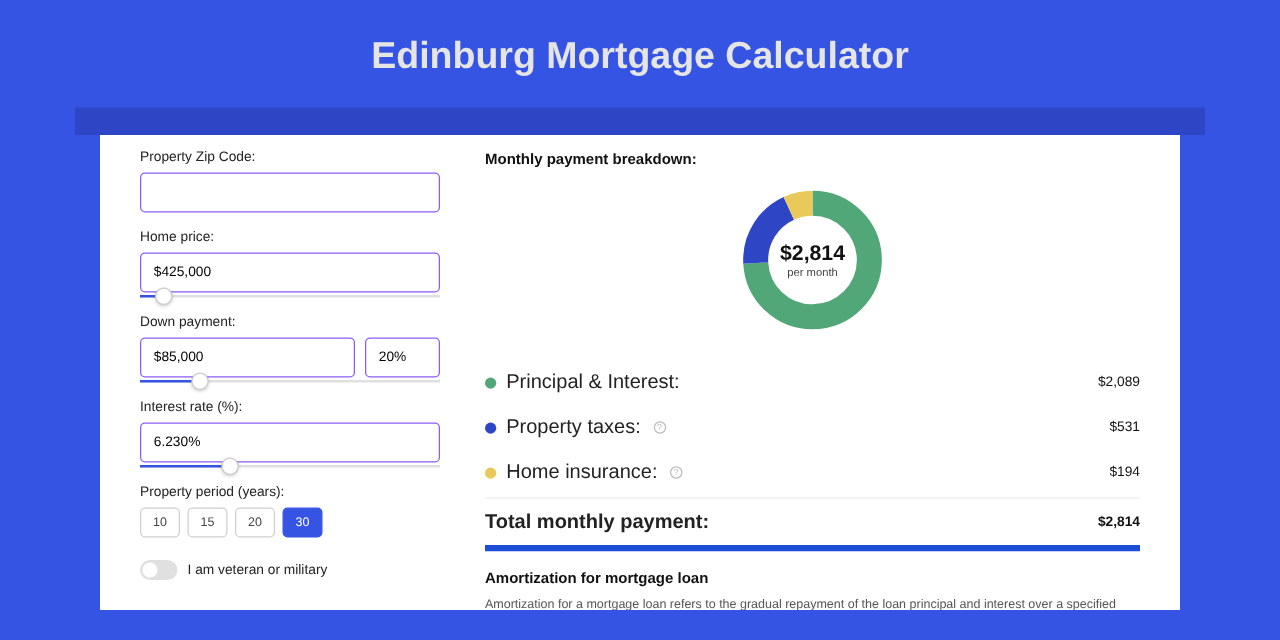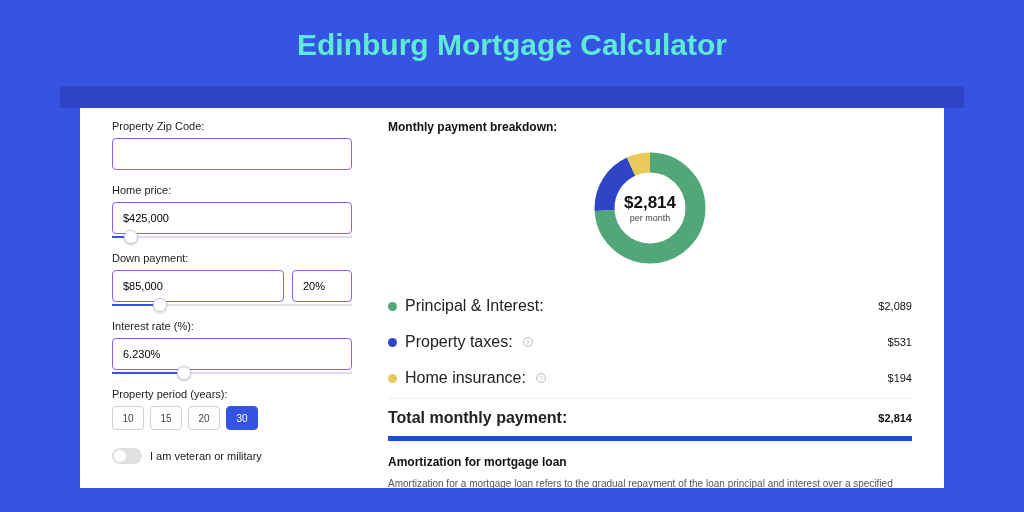--- a/index.html
+++ b/index.html
@@ -6,21 +6,21 @@
 body {
   font-family: -apple-system, BlinkMacSystemFont, 'Segoe UI', Arial, sans-serif;
   background: #3654e4;
   width: 1024px;
   height: 512px;
   overflow: hidden;
 }
 .page-header {
   text-align: center;
   padding: 28px 0 24px;
-  color: #5eead4;
+  color: #e5e5e5;
   font-size: 30px;
   font-weight: 700;
 }
 .accent-bar {
   background: #2e46c6;
   height: 22px;
   margin: 0 60px;
 }
 .card {
   background: #fff;

